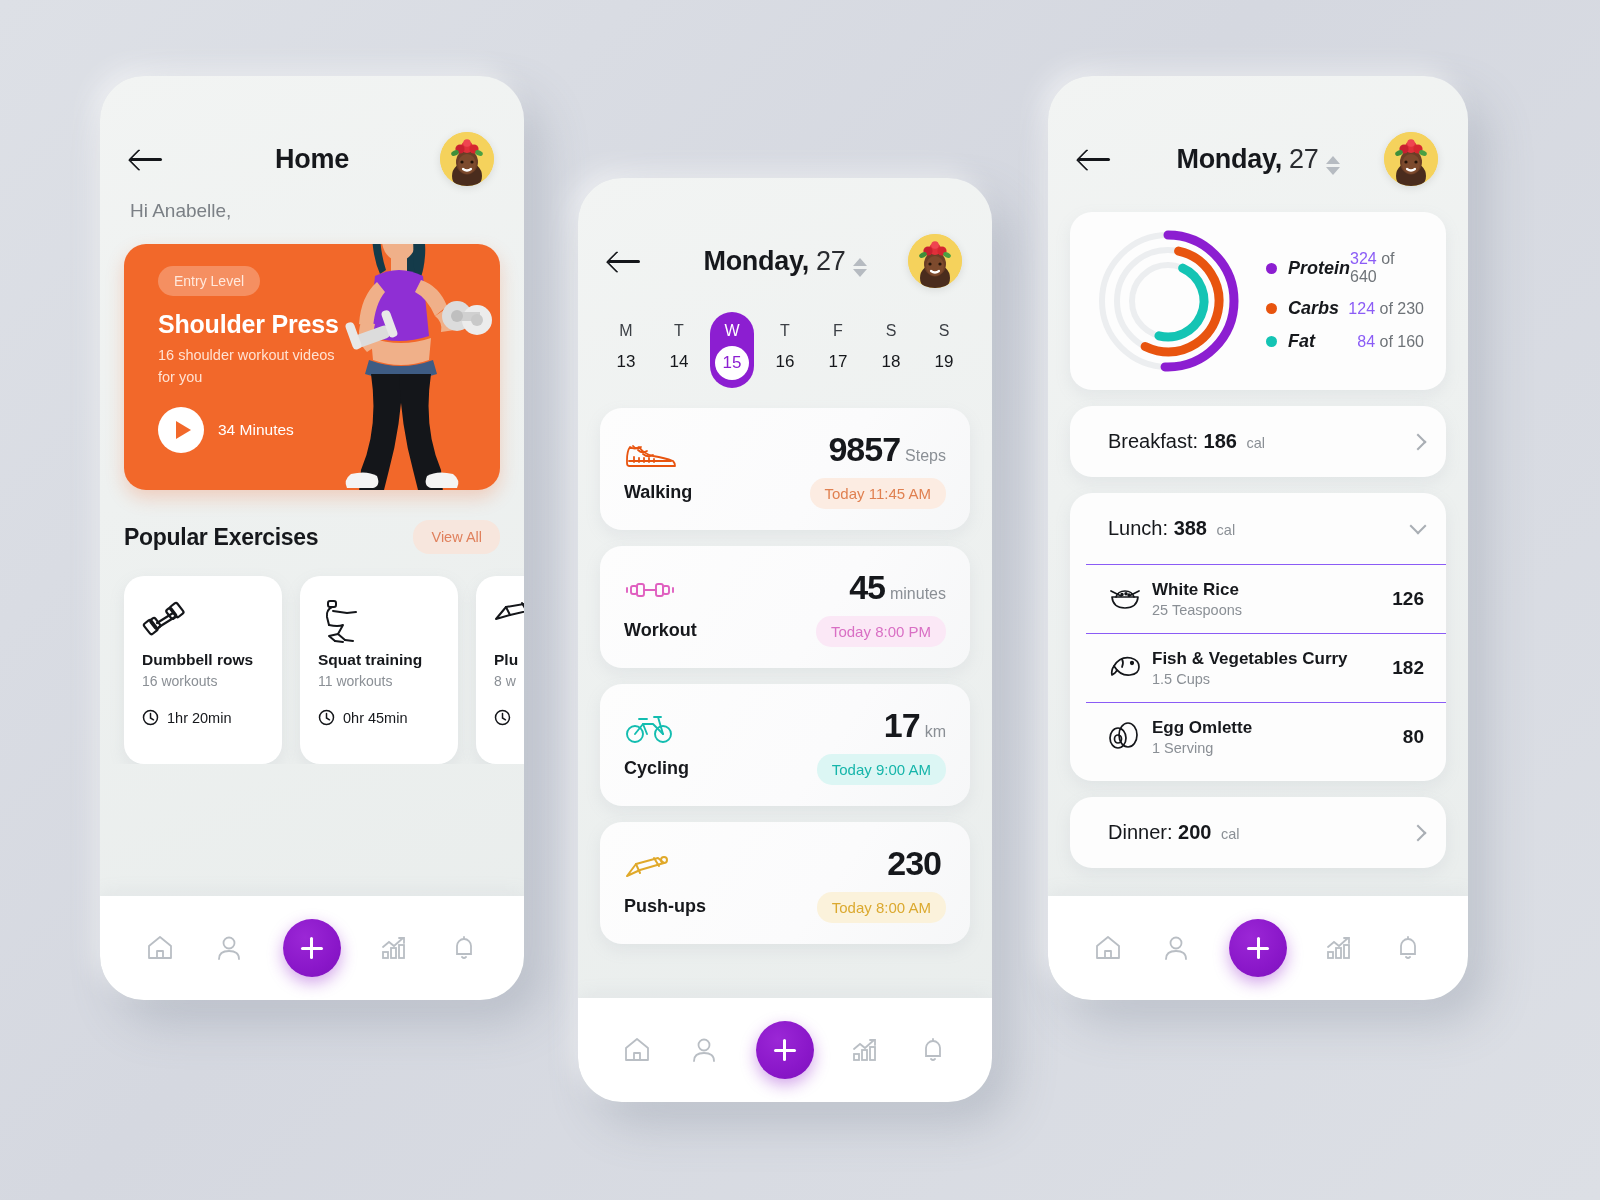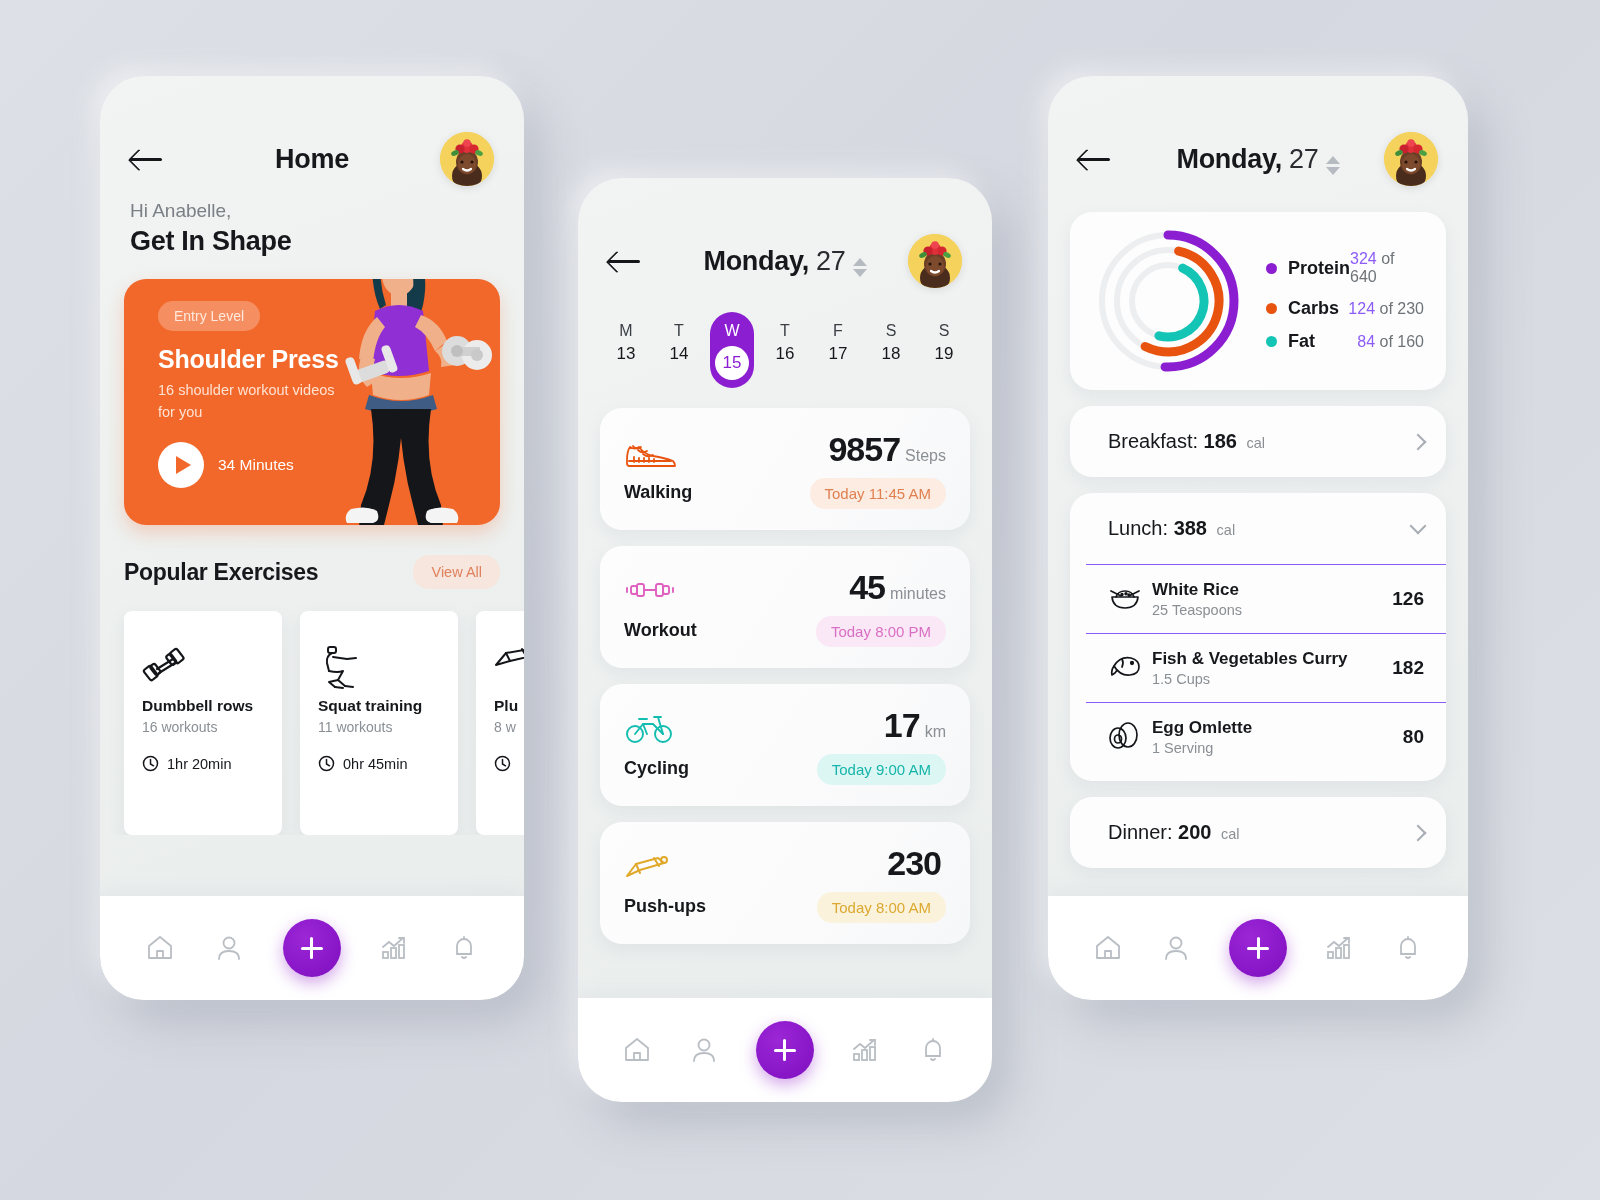--- a/index.html
+++ b/index.html
@@ -80,22 +80,22 @@
 
   .sec-head { display:flex; align-items:center; padding: 30px 24px 0 24px; }
   .sec-head h2 { font-size:23px; font-weight:700; color:#16181c; letter-spacing:-0.3px; }
   .view-all {
     margin-left:auto; background:#f7e6dd; color:#e0805c; font-size:14.5px;
     padding:9px 18px; border-radius:16px; cursor:pointer;
   }
 
   .ex-row { display:flex; gap:18px; padding: 22px 0 0 24px; overflow:hidden; }
   .ex-card {
-    flex:0 0 auto; width:158px; height:224px; background:#fff; border-radius:8px;
-    padding:34px 18px; box-shadow: 0 6px 16px rgba(140,150,165,0.13);
+    flex:0 0 auto; width:158px; height:188px; background:#fff; border-radius:20px;
+    padding:23px 18px; box-shadow: 0 6px 16px rgba(140,150,165,0.13);
   }
   .ex-card .eicon { height:46px; }
   .ex-card .nm { font-size:15.5px; font-weight:700; color:#16181c; margin-top:6px; white-space:nowrap; }
   .ex-card .wk { font-size:14px; color:#8a8f95; margin-top:4px; white-space:nowrap; }
   .ex-card .dur { display:flex; align-items:center; gap:8px; margin-top:20px; font-size:14.5px; color:#16181c; white-space:nowrap;}
 
   
   .navbar {
     margin-top:auto; background:#fff; height:104px;
     display:flex; align-items:center; justify-content:space-around;
@@ -111,21 +111,21 @@
   }
   .fab::before, .fab::after { content:''; position:absolute; background:#fff; border-radius:2px; }
   .fab::before { width:22px; height:3px; }
   .fab::after { width:3px; height:22px; }
   .fab { position:relative; }
 
   
   .weekstrip { display:flex; padding: 14px 26px 0 26px; justify-content:space-between; }
   .day { width:44px; text-align:center; padding: 10px 0 8px 0; border-radius: 24px; cursor:pointer; }
   .day .dl { font-size:16px; color:#3b3f45; }
-  .day .dn { font-size:17px; color:#16181c; margin-top:4px; }
+  .day .dn { font-size:17px; color:#16181c; margin-top:12px; }
   .day.active { background:#8c1ed1; }
   .day.active .dl { color:#fff; }
   .day.active .dn {
     color:#8c1ed1; background:#fff; width:34px;height:34px;border-radius:50%;
     display:flex;align-items:center;justify-content:center; margin: 6px auto 0 auto;
   }
 
   .act-list { padding: 20px 22px 0 22px; display:flex; flex-direction:column; gap:16px; }
   .act-card {
     background: linear-gradient(125deg, #fdfdfd 0%, #fbfbfc 60%, #f6f7f8 100%);
@@ -142,21 +142,21 @@
 
   
   .macro-card {
     margin: 16px 22px 0 22px; background:#fdfdfd; border-radius:22px; height:178px;
     display:flex; align-items:center; padding: 0 22px;
     box-shadow: 0 6px 16px rgba(150,158,172,0.13);
   }
   .macro-legend { margin-left: 22px; flex:1; }
   .mrow { display:flex; align-items:center; margin: 12px 0; }
   .mdot { width:11px;height:11px;border-radius:50%; margin-right:11px; flex:0 0 auto;}
-  .mlabel { font-size:18px; font-weight:700; color:#16181c; }
+  .mlabel { font-size:18px; font-weight:700; color:#16181c;font-style:italic; }
   .mval { margin-left:auto; font-size:16px; color:#6e7378; }
   .mval b { color:#8b5cf6; font-weight:400; }
 
   .meal-card {
     margin: 16px 22px 0 22px; background:#fdfdfd; border-radius:22px;
     box-shadow: 0 6px 16px rgba(150,158,172,0.13); overflow:hidden;padding-left:16px;
   }
   .meal-head { display:flex; align-items:center; padding: 24px 22px; cursor:pointer; }
   .meal-head .mt { font-size:20px; color:#16181c; }
   .meal-head .mt b { font-weight:700; }
@@ -194,21 +194,20 @@
         <circle cx="34" cy="17" r="4.6" fill="#d6262f"></circle>
         <circle cx="27" cy="11" r="3.8" fill="#ef4450"></circle>
         <ellipse cx="15" cy="21" rx="4" ry="2.6" fill="#3f8f3a" transform="rotate(-25 15 21)"></ellipse>
         <ellipse cx="39" cy="21" rx="4" ry="2.6" fill="#4aa043" transform="rotate(25 39 21)"></ellipse>
       </svg>
     </div>
   </div>
 
   <div class="greet">
     <div class="hi">Hi Anabelle,</div>
-    <div class="big">Get In Shape</div>
   </div>
 
   <div class="promo">
     <svg class="fig" viewBox="0 0 215 320">
       <path d="M95 38 q-14 4 -14 22 q0 26 8 44 l6 -4 q-6 -18 -6 -40 q0 -14 8 -18z" fill="#143b4a"></path>
       <path d="M95 36 q24 -10 34 10 q8 16 2 40 q-4 16 -12 22 l-8 -10 q8 -14 8 -30 q0 -22 -24 -22z" fill="#143b4a"></path>
       <ellipse cx="108" cy="70" rx="17" ry="21" fill="#f0b089"></ellipse>
       <path d="M122 52 q14 8 12 34 q-2 24 -10 30 q-2 -30 -2 -64z" fill="#143b4a"></path>
       <rect x="100" y="86" width="16" height="16" fill="#f0b089"></rect>
       <path d="M84 106 q24 -12 48 0 l6 60 q-30 10 -60 0z" fill="#8f2fd4"></path>

